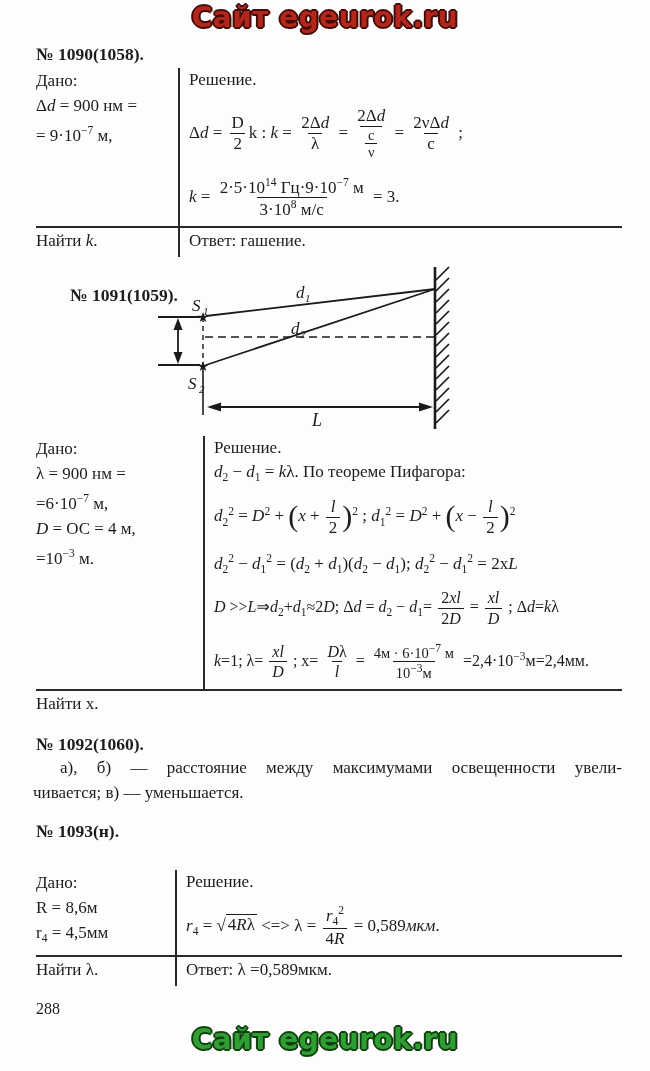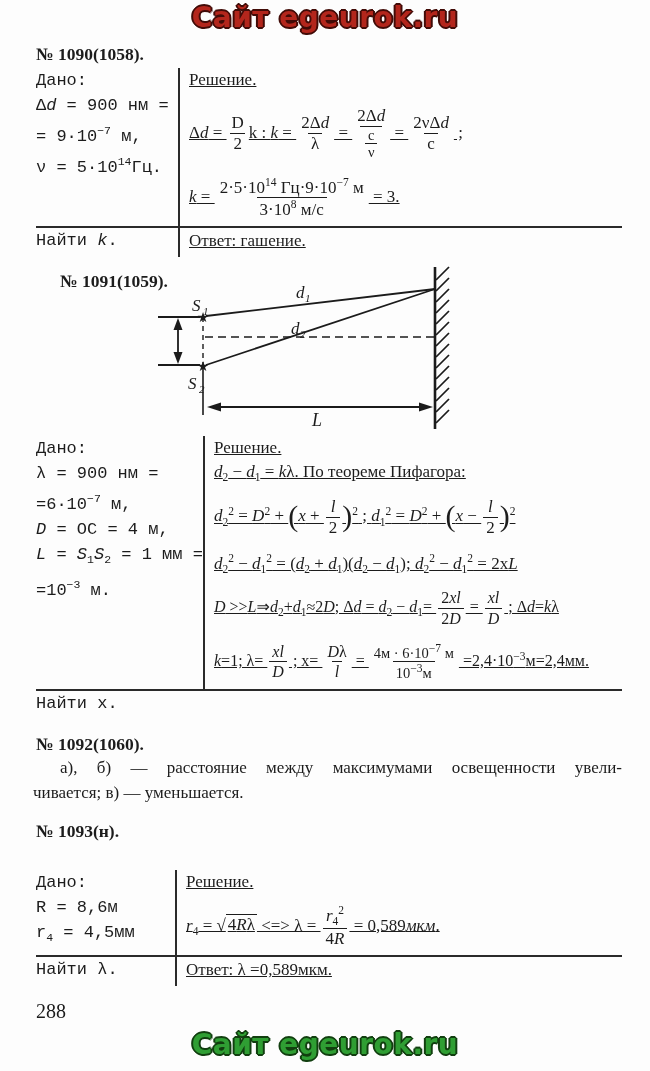--- a/index.html
+++ b/index.html
@@ -24,43 +24,43 @@
     color:var(--green,#2f9e33);
     text-shadow:2px 0 0 var(--greeno,#123f10),-2px 0 0 var(--greeno,#123f10),0 2px 0 var(--greeno,#123f10),0 -2px 0 var(--greeno,#123f10),1px 1px 0 var(--greeno,#123f10),-1px -1px 0 var(--greeno,#123f10),1px -1px 0 var(--greeno,#123f10),-1px 1px 0 var(--greeno,#123f10);
   }
   .content { padding:0 28px 0 36px; }
   .prob-title { font-weight:bold; font-size:17.5px; }
   .ptable { margin-top:3px; }
   .t1090 { --gw:142px; }
   .t1091 { --gw:167px; }
   .t1093 { --gw:139px; }
   .trow { display:flex; align-items:stretch; }
-  .gcol { flex:0 0 var(--gw); width:var(--gw); line-height:25px;font-family:Liberation Mono, monospace; }
-  .scol { flex:1 1 auto; border-left:2px solid #2a2a2a; padding-left:9px;text-decoration:underline; }
+  .gcol { flex:0 0 var(--gw); width:var(--gw); line-height:25px; }
+  .scol { flex:1 1 auto; border-left:2px solid #2a2a2a; padding-left:9px; }
   .sol-label { line-height:24px; }
   .hrule { height:2px; background:#2a2a2a; }
   .frow > .gcol, .frow > .scol { padding-top:2px; padding-bottom:5px; line-height:22px; }
   .f-line { margin:14px 0; }
   .f-mid { margin:10px 0 6px; }
   .f-tight { font-size:16px; }
   .note { line-height:23px; text-align:justify; margin:4px 0 6px; }
   .frac { display:inline-flex; flex-direction:column; align-items:center; vertical-align:middle; margin:0 2px; text-align:center; }
   .frac > .num { padding:0 3px; line-height:1.15; }
   .frac > .den { border-top:1.6px solid #1c1c1c; padding:0 3px; line-height:1.2; }
   .fsm { font-size:14.5px; }
   sup { font-size:11.5px; }
   sub { font-size:11.5px; }
   .bp { font-size:30px; font-weight:400; vertical-align:middle; position:relative; top:-2px; line-height:0; }
   .rad { border-top:1.7px solid #1c1c1c; padding:0 2px; }
   .diag-wrap { position:relative; height:172px; margin-top:4px; }
-  .diag-wrap .prob-title { position:absolute; left:24px; top:10px; margin-left:0; }
+  .diag-wrap .prob-title { position:absolute; left:24px; top:24px; margin-left:10px; }
   .diag-wrap svg { position:absolute; left:114px; top:0; }
   .p1092-line1 { padding-left:24px; line-height:25px; text-align:justify; text-align-last:justify; }
   .p1092-line2 { line-height:25px; margin-left:-3px; }
-  .page-number { font-size:20px; margin-top:14px; }
+  .page-number { font-size:16px; margin-top:14px; }
   .bot { margin-top:4px; }
   svg text { font-family:"Liberation Serif", serif; fill:#1b1b1b; }
   svg .it { font-style:italic; }
 </style>
 </head>
 <body>
 
 <div>
 
   <div class="banner red">Сайт egeurok.ru</div>
@@ -68,21 +68,20 @@
   <div class="content">
 
     <section>
       <div class="prob-title" style="margin-top:8px">№ 1090(1058).</div>
       <div class="ptable t1090">
         <div class="trow">
           <div class="gcol">
             <div>Дано:</div>
             <div>Δ<i>d</i> = 900 нм =</div>
             <div>= 9·10<sup>−7</sup> м,</div>
-            <div>ν = 5·10<sup>14</sup>Гц.</div>
           </div>
           <div class="scol">
             <div class="sol-label">Решение.</div>
             <div class="f-line">Δ<i>d</i> = <span class="frac">
                   <span class="num">D</span>
                   <span class="den">2</span>
                 </span>k : <i>k</i> = <span class="frac">
                   <span class="num">2Δ<i>d</i></span>
                   <span class="den">λ</span>
                 </span> = <span class="frac">
@@ -168,21 +167,20 @@
           <text class="it" x="162" y="165" font-size="18">L</text>
         </svg>
       </div>
       <div class="ptable t1091">
         <div class="trow">
           <div class="gcol">
             <div>Дано:</div>
             <div>λ = 900 нм =</div>
             <div>=6·10<sup>−7</sup> м,</div>
             <div><i>D</i> = OC = 4 м,</div>
-            <div><i>L</i> = <i>S</i><sub>1</sub><i>S</i><sub>2</sub> = 1 мм =</div>
             <div>=10<sup>−3</sup> м.</div>
           </div>
           <div class="scol">
             <div class="sol-label">Решение.</div>
             <div class="f-line" style="margin:2px 0 6px"><i>d</i><sub>2</sub> − <i>d</i><sub>1</sub> = <i>k</i>λ. По теореме Пифагора:</div>
             <div class="f-line"><i>d</i><sub>2</sub><sup>2</sup> = <i>D</i><sup>2</sup> + <span class="bp">(</span><i>x</i> + <span class="frac">
                   <span class="num"><i>l</i></span>
                   <span class="den">2</span>
                 </span><span class="bp">)</span><sup>2</sup> ; <i>d</i><sub>1</sub><sup>2</sup> = <i>D</i><sup>2</sup> + <span class="bp">(</span><i>x</i> − <span class="frac">
                   <span class="num"><i>l</i></span>

